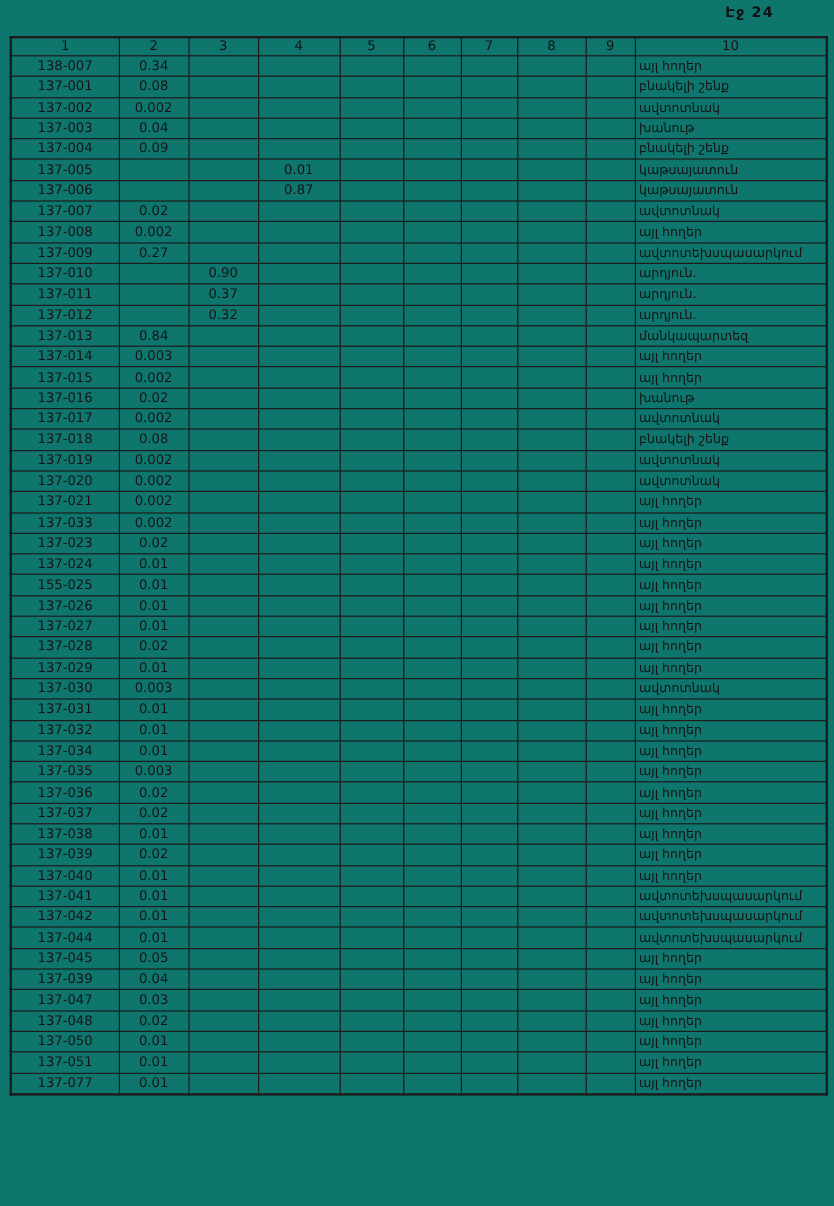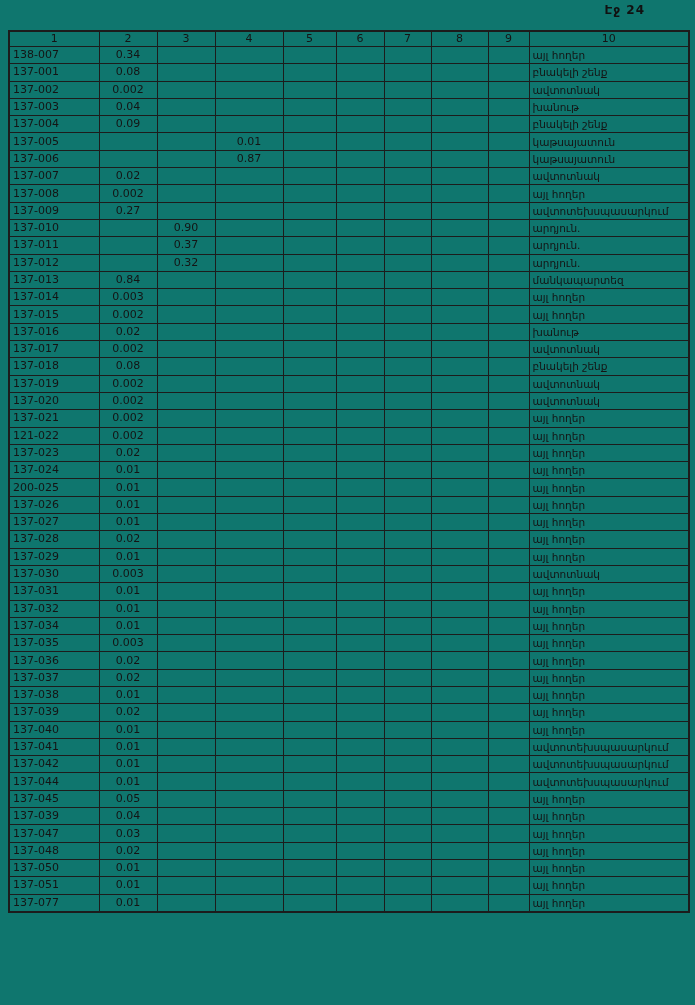--- a/index.html
+++ b/index.html
@@ -62,21 +62,21 @@
   col.c2  { width: 58px; }
   col.c3  { width: 58px; }
   col.c4  { width: 68px; }
   col.c5  { width: 53px; }
   col.c6  { width: 48px; }
   col.c7  { width: 47px; }
   col.c8  { width: 57px; }
   col.c9  { width: 41px; }
   col.c10 { width: 160px; }
 
-  td.col-1  { text-align: left;  padding-left: 6px; }
+  td.col-1  { text-align: center;  padding-left: 6px; }
   td.col-2, td.col-3, td.col-4 { text-align: center; }
   td.col-10 { text-align: left; font-size: 10.5px; padding-left: 5px; }
 </style>
 </head>
 <body>
 
 <div class="page">
 
   <div class="page-label">Էջ 24</div>
 
@@ -366,21 +366,21 @@
           <td class="col-3"></td>
           <td class="col-4"></td>
           <td class="col-5"></td>
           <td class="col-6"></td>
           <td class="col-7"></td>
           <td class="col-8"></td>
           <td class="col-9"></td>
           <td class="col-10">այլ հողեր</td>
         </tr>
         <tr>
-          <td class="col-1">121-022</td>
+          <td class="col-1">137-033</td>
           <td class="col-2">0.002</td>
           <td class="col-3"></td>
           <td class="col-4"></td>
           <td class="col-5"></td>
           <td class="col-6"></td>
           <td class="col-7"></td>
           <td class="col-8"></td>
           <td class="col-9"></td>
           <td class="col-10">այլ հողեր</td>
         </tr>
@@ -402,21 +402,21 @@
           <td class="col-3"></td>
           <td class="col-4"></td>
           <td class="col-5"></td>
           <td class="col-6"></td>
           <td class="col-7"></td>
           <td class="col-8"></td>
           <td class="col-9"></td>
           <td class="col-10">այլ հողեր</td>
         </tr>
         <tr>
-          <td class="col-1">200-025</td>
+          <td class="col-1">155-025</td>
           <td class="col-2">0.01</td>
           <td class="col-3"></td>
           <td class="col-4"></td>
           <td class="col-5"></td>
           <td class="col-6"></td>
           <td class="col-7"></td>
           <td class="col-8"></td>
           <td class="col-9"></td>
           <td class="col-10">այլ հողեր</td>
         </tr>

